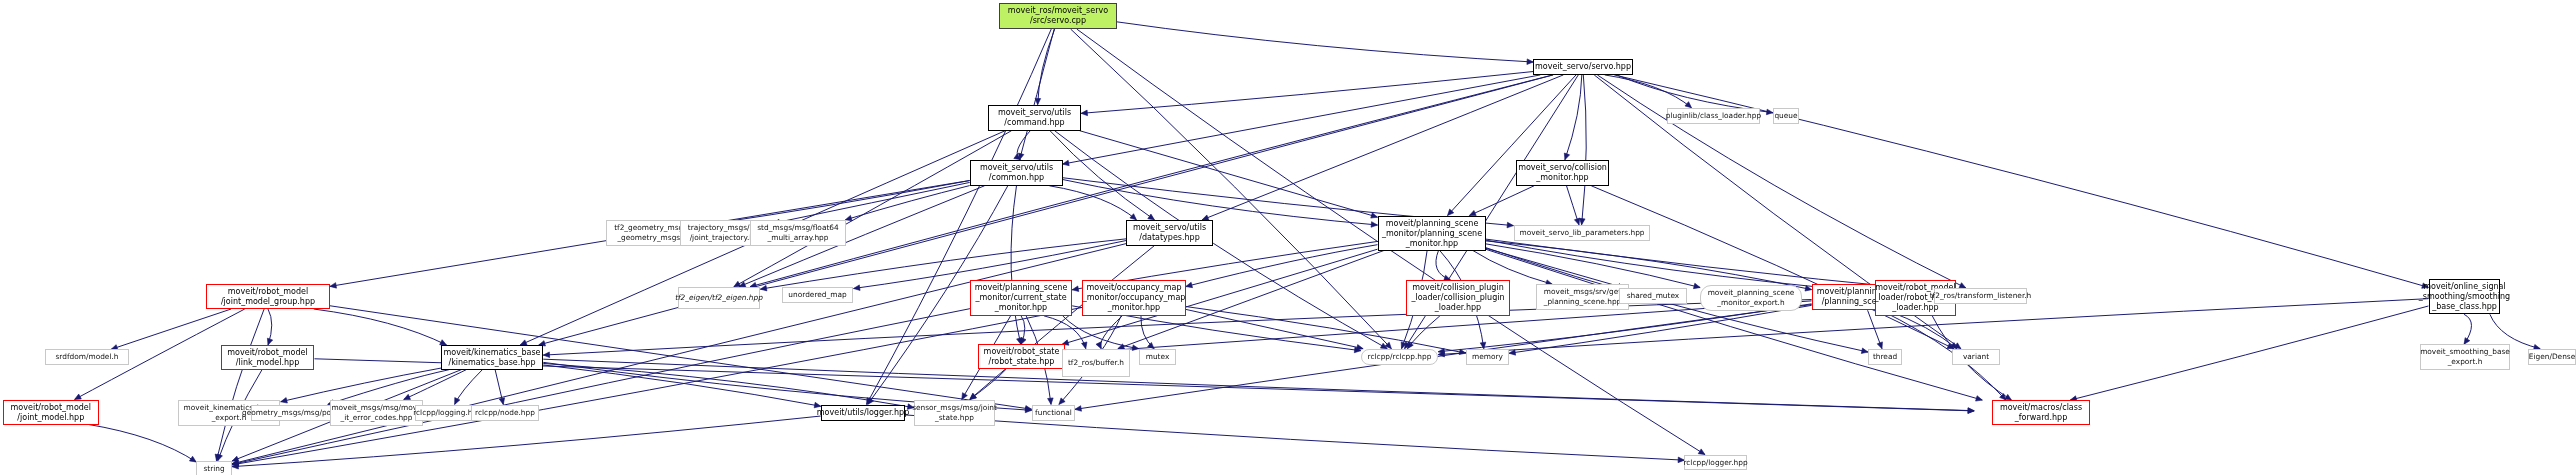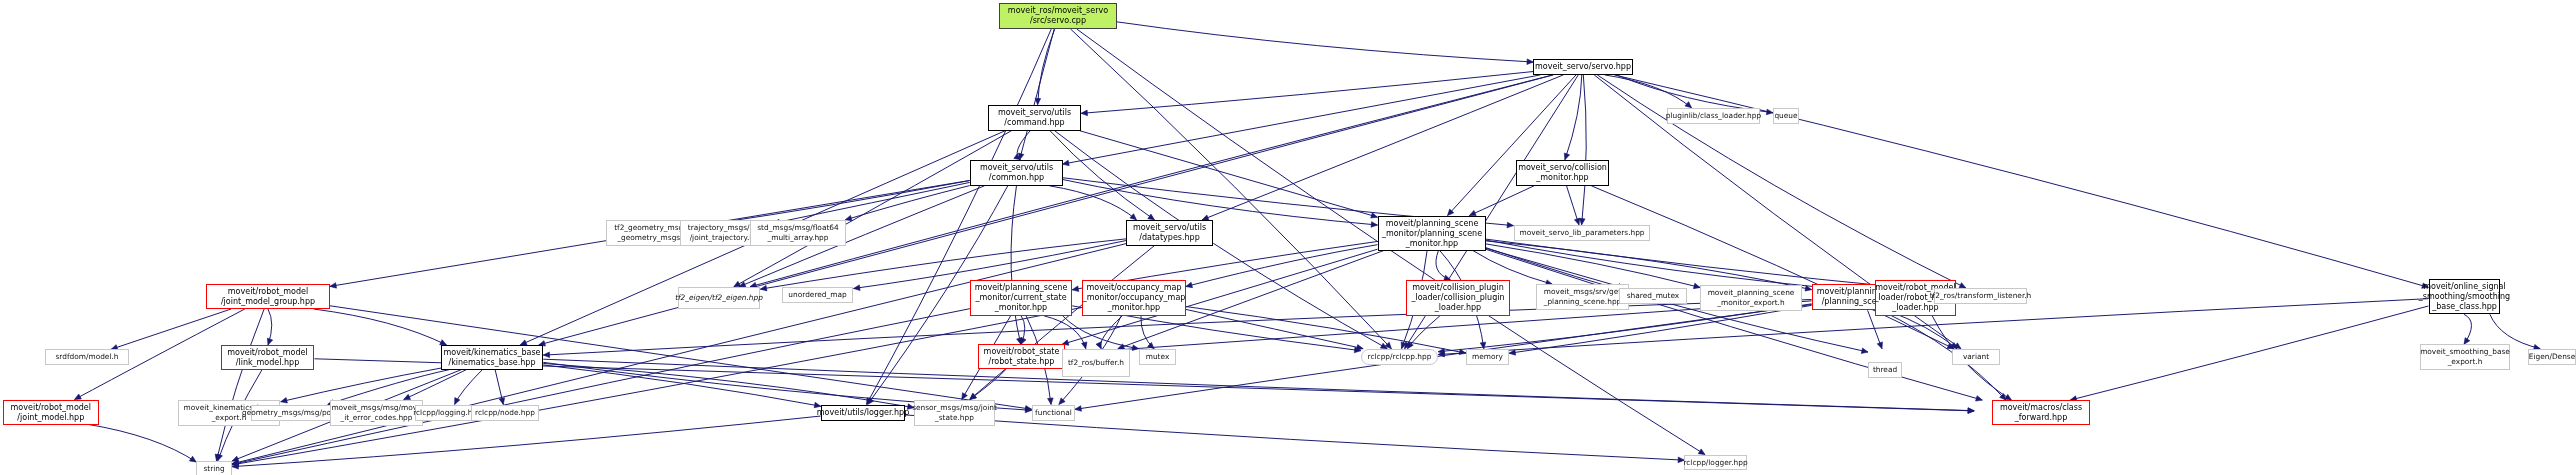--- a/index.html
+++ b/index.html
@@ -272,40 +272,40 @@
 _monitor.hpp</div>
       <div class="node trunc" style="left: 1082px; top: 280px; width: 104px; height: 36px;">moveit/occupancy_map
 _monitor/occupancy_map
 _monitor.hpp</div>
       <div class="node trunc" style="left: 1406px; top: 280px; width: 104px; height: 36px;">moveit/collision_plugin
 _loader/collision_plugin
 _loader.hpp</div>
       <div class="node ext" style="left: 1536px; top: 284px; width: 93px; height: 26px; font-size: 7.4px;">moveit_msgs/srv/get
 _planning_scene.hpp</div>
       <div class="node ext" style="left: 1619px; top: 288px; width: 68px; height: 16px; font-size: 7.4px;">shared_mutex</div>
-      <div class="node ext" style="left: 1700px; top: 285px; width: 102px; height: 26px; font-size: 7.4px;">moveit_planning_scene
+      <div class="node ext" style="left: 1700px; top: 285px; width: 102px; height: 26px; font-size: 7.4px; border-radius: 11px;">moveit_planning_scene
 _monitor_export.h</div>
       <div class="node trunc" style="left: 1812px; top: 284px; width: 102px; height: 26px;">moveit/planning_scene
 /planning_scene.hpp</div>
       <div class="node trunc" style="left: 1875px; top: 280px; width: 81px; height: 36px;">moveit/robot_model
 _loader/robot_model
 _loader.hpp</div>
       <div class="node ext" style="left: 1934px; top: 288px; width: 93px; height: 16px; font-size: 7.4px;">tf2_ros/transform_listener.h</div>
       <div class="node ext" style="left: 45px; top: 349px; width: 84px; height: 16px; font-size: 7.4px;">srdfdom/model.h</div>
       <div class="node trunc" style="left: 221px; top: 345px; width: 93px; height: 25px;">moveit/robot_model
 /link_model.hpp</div>
       <div class="node doc" style="left: 441px; top: 345px; width: 102px; height: 25px;">moveit/kinematics_base
 /kinematics_base.hpp</div>
       <div class="node trunc" style="left: 978px; top: 344px; width: 87px; height: 25px;">moveit/robot_state
 /robot_state.hpp</div>
       <div class="node ext" style="left: 1062px; top: 349px; width: 68px; height: 28px; font-size: 7.4px;">tf2_ros/buffer.h</div>
       <div class="node ext" style="left: 1139px; top: 349px; width: 37px; height: 16px; font-size: 7.4px;">mutex</div>
       <div class="node ext" style="left: 1361px; top: 349px; width: 77px; height: 16px; font-size: 7.4px; border-radius: 8px;">rclcpp/rclcpp.hpp</div>
       <div class="node ext" style="left: 1466px; top: 349px; width: 43px; height: 16px; font-size: 7.4px;">memory</div>
-      <div class="node ext" style="left: 1868px; top: 349px; width: 34px; height: 16px; font-size: 7.4px; margin-top: 13px;">thread</div>
+      <div class="node ext" style="left: 1868px; top: 349px; width: 34px; height: 16px; font-size: 7.4px;">thread</div>
       <div class="node ext" style="left: 1952px; top: 349px; width: 48px; height: 16px; font-size: 7.4px;">variant</div>
       <div class="node ext" style="left: 2420px; top: 344px; width: 90px; height: 26px; font-size: 7.4px;">moveit_smoothing_base
 _export.h</div>
       <div class="node ext" style="left: 2528px; top: 349px; width: 48px; height: 16px; font-size: 7.4px;">Eigen/Dense</div>
       <div class="node trunc" style="left: 2.8px; top: 400px; width: 96px; height: 25px;">moveit/robot_model
 /joint_model.hpp</div>
       <div class="node ext" style="left: 178px; top: 400px; width: 102px; height: 26px; font-size: 7.4px;">moveit_kinematics_base
 _export.h</div>
       <div class="node ext" style="left: 251px; top: 405px; width: 96px; height: 16px; font-size: 7.4px;">geometry_msgs/msg/pose.hpp</div>
       <div class="node ext" style="left: 330px; top: 400px; width: 93px; height: 26px; font-size: 7.4px;">moveit_msgs/msg/move

